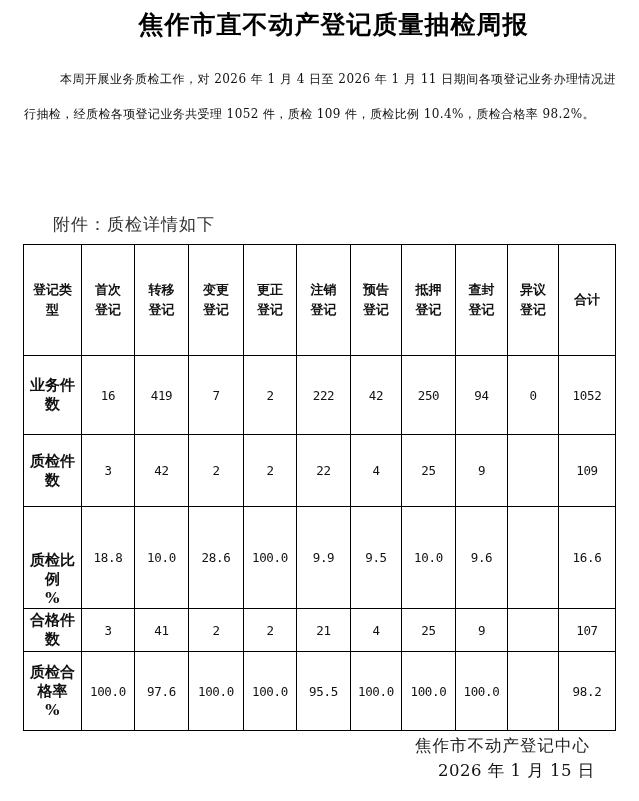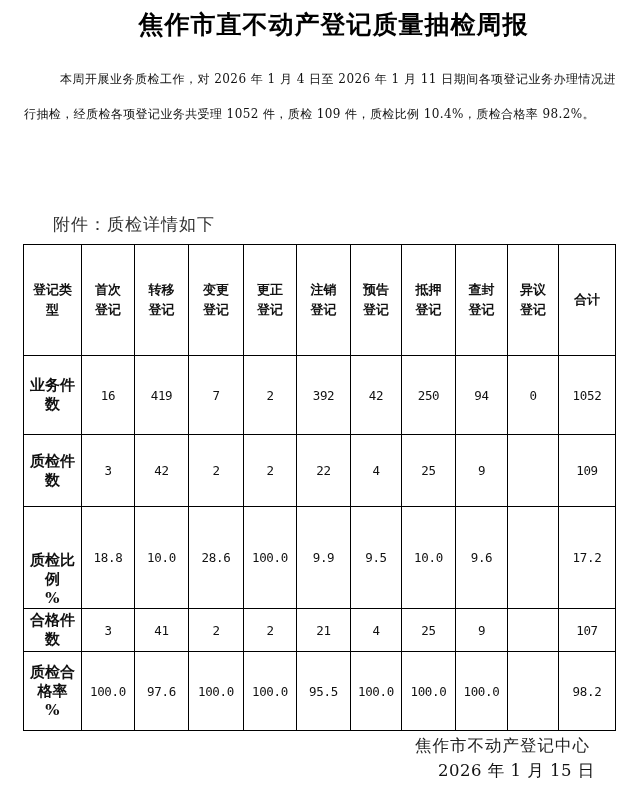--- a/index.html
+++ b/index.html
@@ -127,21 +127,21 @@
   <tbody id="tbody">
       <tr style="height: 79px;">
         <td class="rowhead">
           <span style="display: block;">业务件</span>
           <span style="display: block;">数</span>
         </td>
         <td class="val">16</td>
         <td class="val">419</td>
         <td class="val">7</td>
         <td class="val">2</td>
-        <td class="val">392</td>
+        <td class="val">222</td>
         <td class="val">42</td>
         <td class="val">250</td>
         <td class="val">94</td>
         <td class="val">0</td>
         <td class="val">1052</td>
       </tr>
       <tr style="height: 72px;">
         <td class="rowhead">
           <span style="display: block;">质检件</span>
           <span style="display: block;">数</span>
@@ -165,21 +165,21 @@
         </td>
         <td class="val">18.8</td>
         <td class="val">10.0</td>
         <td class="val">28.6</td>
         <td class="val">100.0</td>
         <td class="val">9.9</td>
         <td class="val">9.5</td>
         <td class="val">10.0</td>
         <td class="val">9.6</td>
         <td class="val"></td>
-        <td class="val">17.2</td>
+        <td class="val">16.6</td>
       </tr>
       <tr style="height: 43px;">
         <td class="rowhead">
           <span style="display: block;">合格件</span>
           <span style="display: block;">数</span>
         </td>
         <td class="val">3</td>
         <td class="val">41</td>
         <td class="val">2</td>
         <td class="val">2</td>

